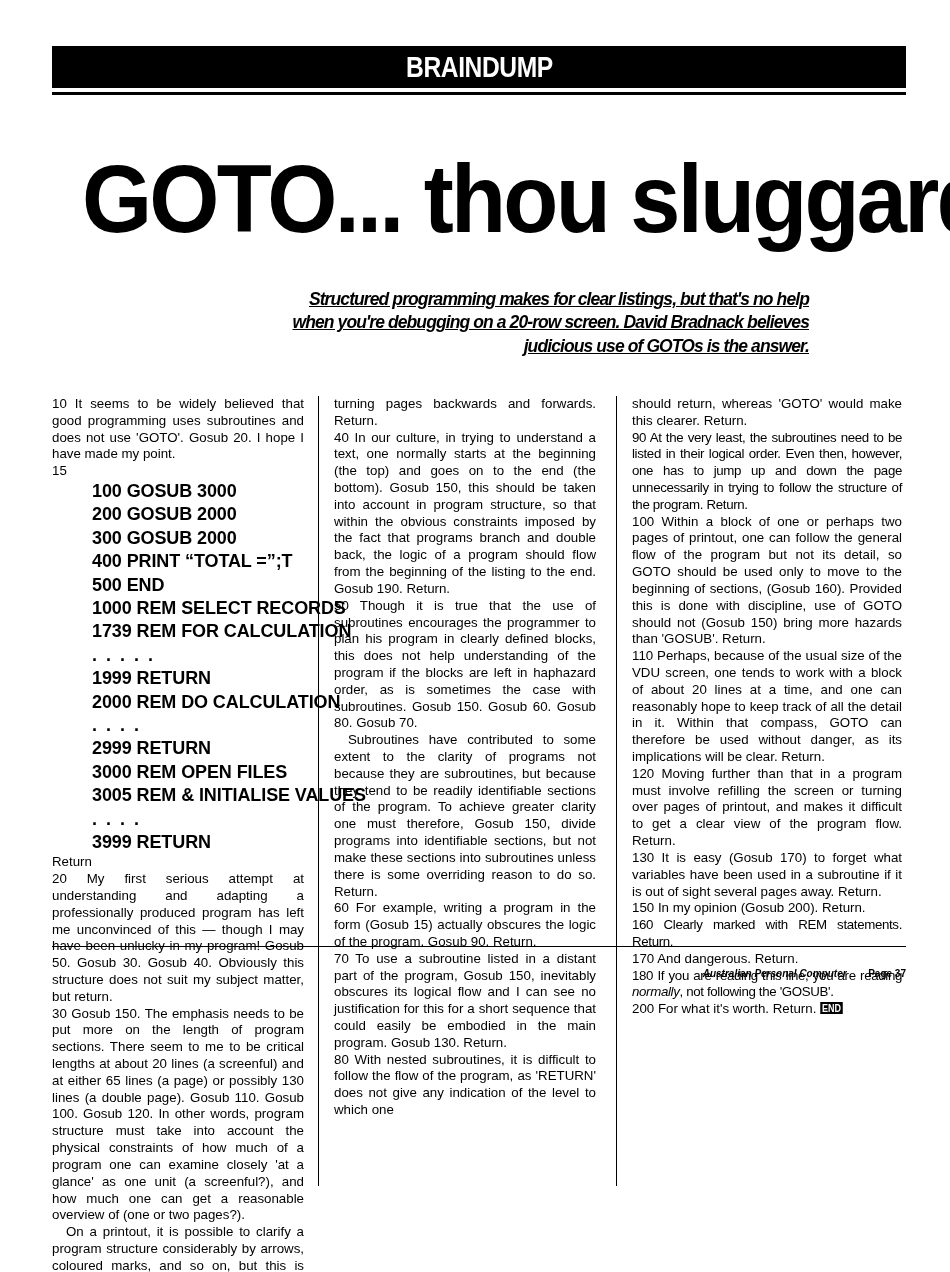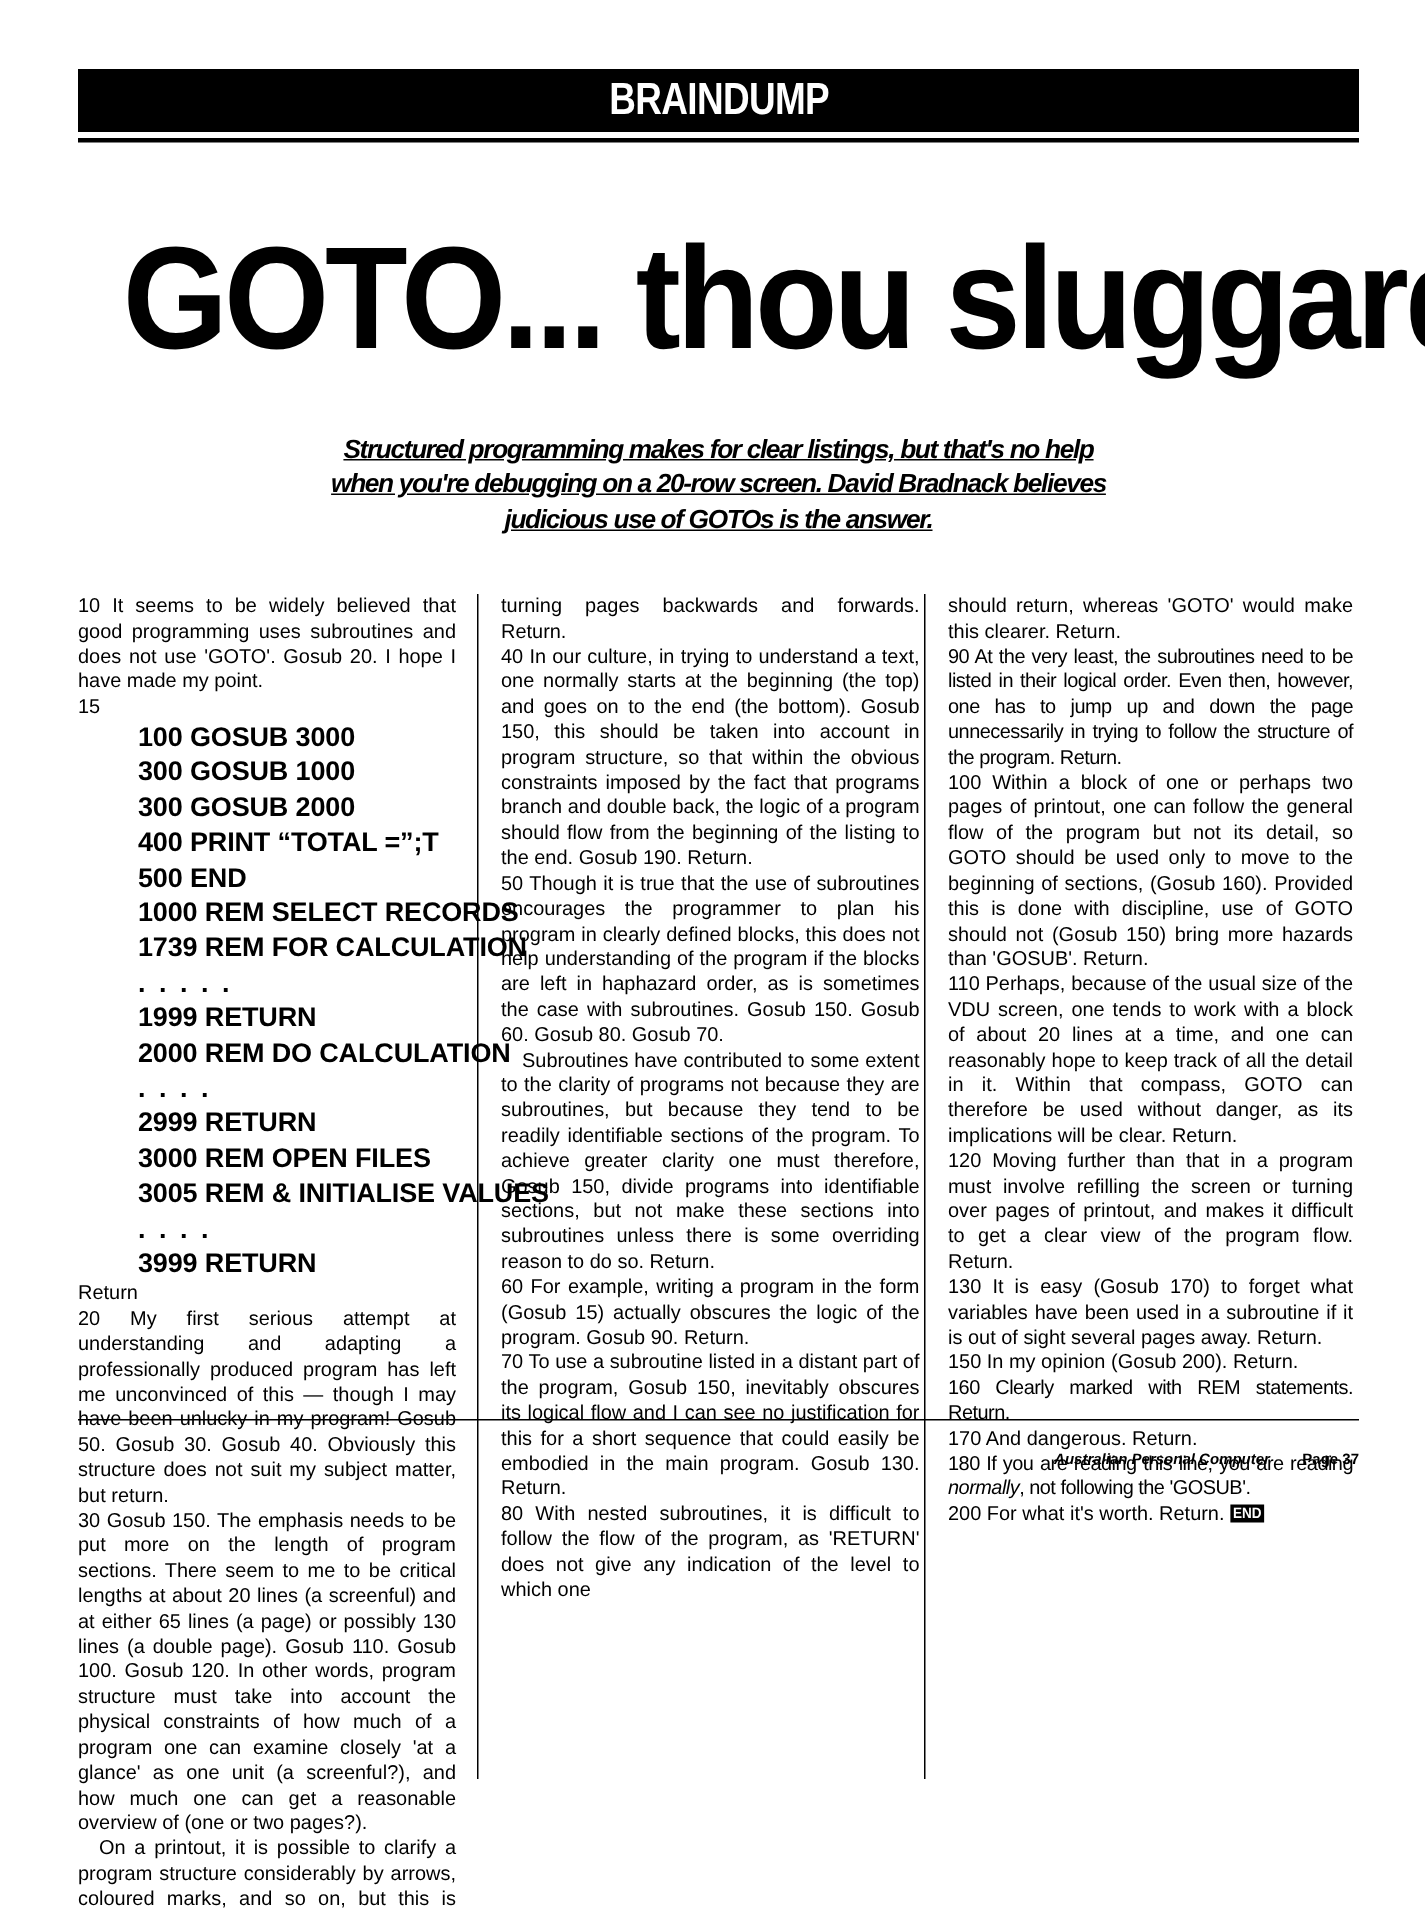--- a/index.html
+++ b/index.html
@@ -59,21 +59,21 @@
     letter-spacing: -3px;
     transform: scaleX(0.93);
     transform-origin: center top;
     white-space: nowrap;
   }
 
   
   .standfirst {
     margin: 44px auto 0 auto;
     width: 660px;
-    text-align: center;
+    text-align: right;
     font-family: "Liberation Sans", sans-serif;
     font-style: italic;
     font-weight: bold;
     font-size: 17.5px;
     line-height: 1.33;
     letter-spacing: -0.9px;
   }
   .standfirst .u { text-decoration: underline; }
 
   
@@ -86,21 +86,21 @@
   .col {
     width: 266px;
     font-size: 13.3px;
     line-height: 1.265;
     text-align: justify;
     box-sizing: border-box;
   }
   .col.c1 { padding-right: 14px; }
   .col.c2 {
     padding-left: 15px;
-    padding-right: 3px;
+    padding-right: 20px;
     border-left: 1.5px solid #000;
     border-right: 1.5px solid #000;
     width: 299px;
   }
   .col.c3 { padding-left: 15px; width: 285px; }
 
   .col p {
     margin: 0;
   }
   .col p.indent { text-indent: 14px; }
@@ -177,21 +177,21 @@
     <span class="u">judicious use of GOTOs is the answer.</span>
   </div>
 
   <div class="cols">
 
     <div class="col c1">
       <p>10     It seems to be widely believed that good programming uses subroutines and does not use 'GOTO'. Gosub 20. I hope I have made my point.</p>
       <p>15</p>
       <div class="listing">
         <div>100 GOSUB 3000</div>
-        <div>300 GOSUB 1000</div>
+        <div>200 GOSUB 2000</div>
         <div>300 GOSUB 2000</div>
         <div>400 PRINT “TOTAL =”;T</div>
         <div>500 END</div>
         <div>1000 REM SELECT RECORDS</div>
         <div>1739 REM FOR CALCULATION</div>
         <div class="dots">. . . . .</div>
         <div>1999 RETURN</div>
         <div>2000 REM DO CALCULATION</div>
         <div class="dots">. . . .</div>
         <div>2999 RETURN</div>

